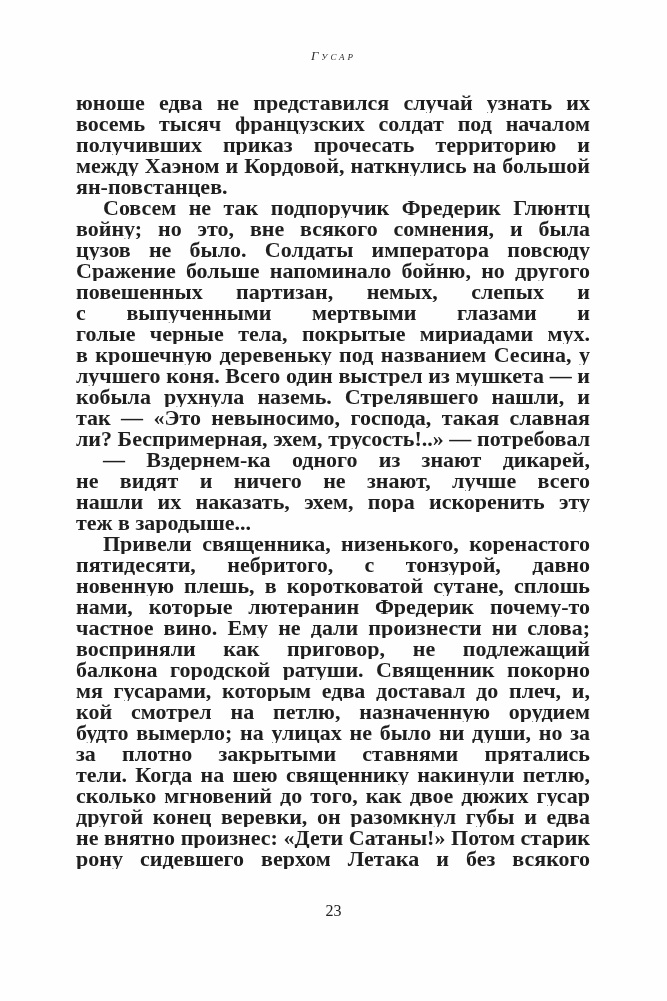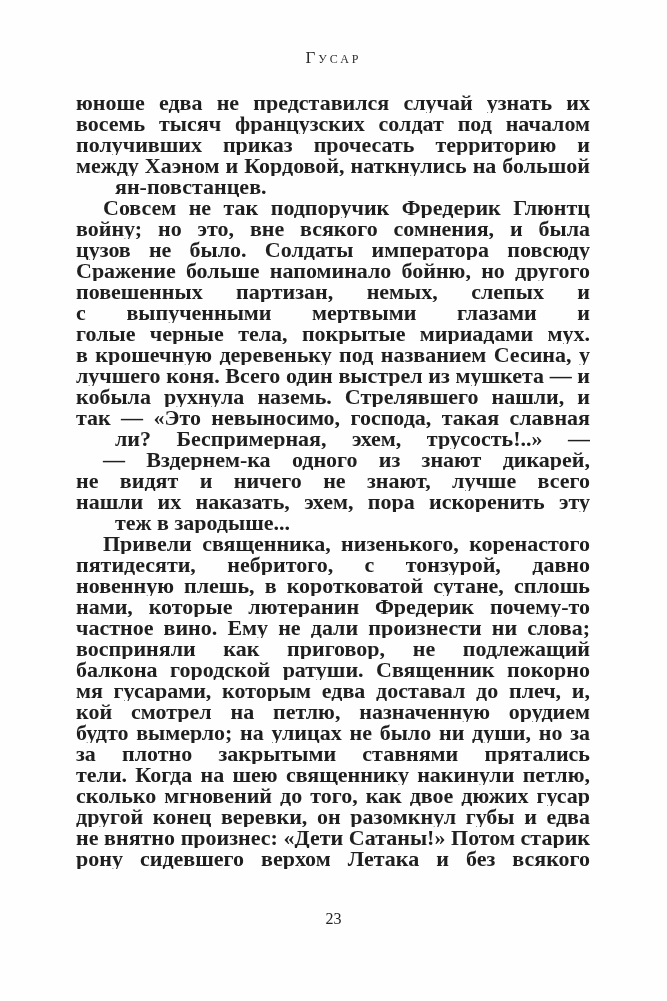--- a/index.html
+++ b/index.html
@@ -15,24 +15,25 @@
     font-family: "Liberation Serif", "DejaVu Serif", serif;
     color: #1f1f1f;
     overflow: hidden;
   }
   .running-header {
     position: absolute;
     top: 48px;
     left: 0;
     width: 100%;
     text-align: center;
-    font-size: 17px;
+    font-size: 13px;
     font-variant: small-caps;
     letter-spacing: 3px;
     color: #2b2b2b;
+    font-style: italic;
   }
   .text-block {
     position: absolute;
     top: 92px;
     left: 76px;
     width: 514px;
   }
   .line {
     font-size: 22px;
     line-height: 21px;
@@ -41,31 +42,29 @@
     text-align-last: justify;
     white-space: normal;
     overflow: hidden;
     font-weight: bold;
   }
   .line.indent {
     padding-left: 27px;
   }
   .line.end {
     text-align-last: left;
-    margin-left: 39px;
   }
   .page-number {
     position: absolute;
     top: 902px;
     left: 0;
     width: 100%;
     text-align: center;
     font-size: 16px;
     color: #222222;
-    margin-top: 8px;
   }
 </style>
 </head>
 <body>
 
 <div class="page">
   <div class="running-header">Гусар</div>
 
   <div class="text-block">
       <div class="line">юноше едва не представился случай узнать их поближе. В тот день</div>

